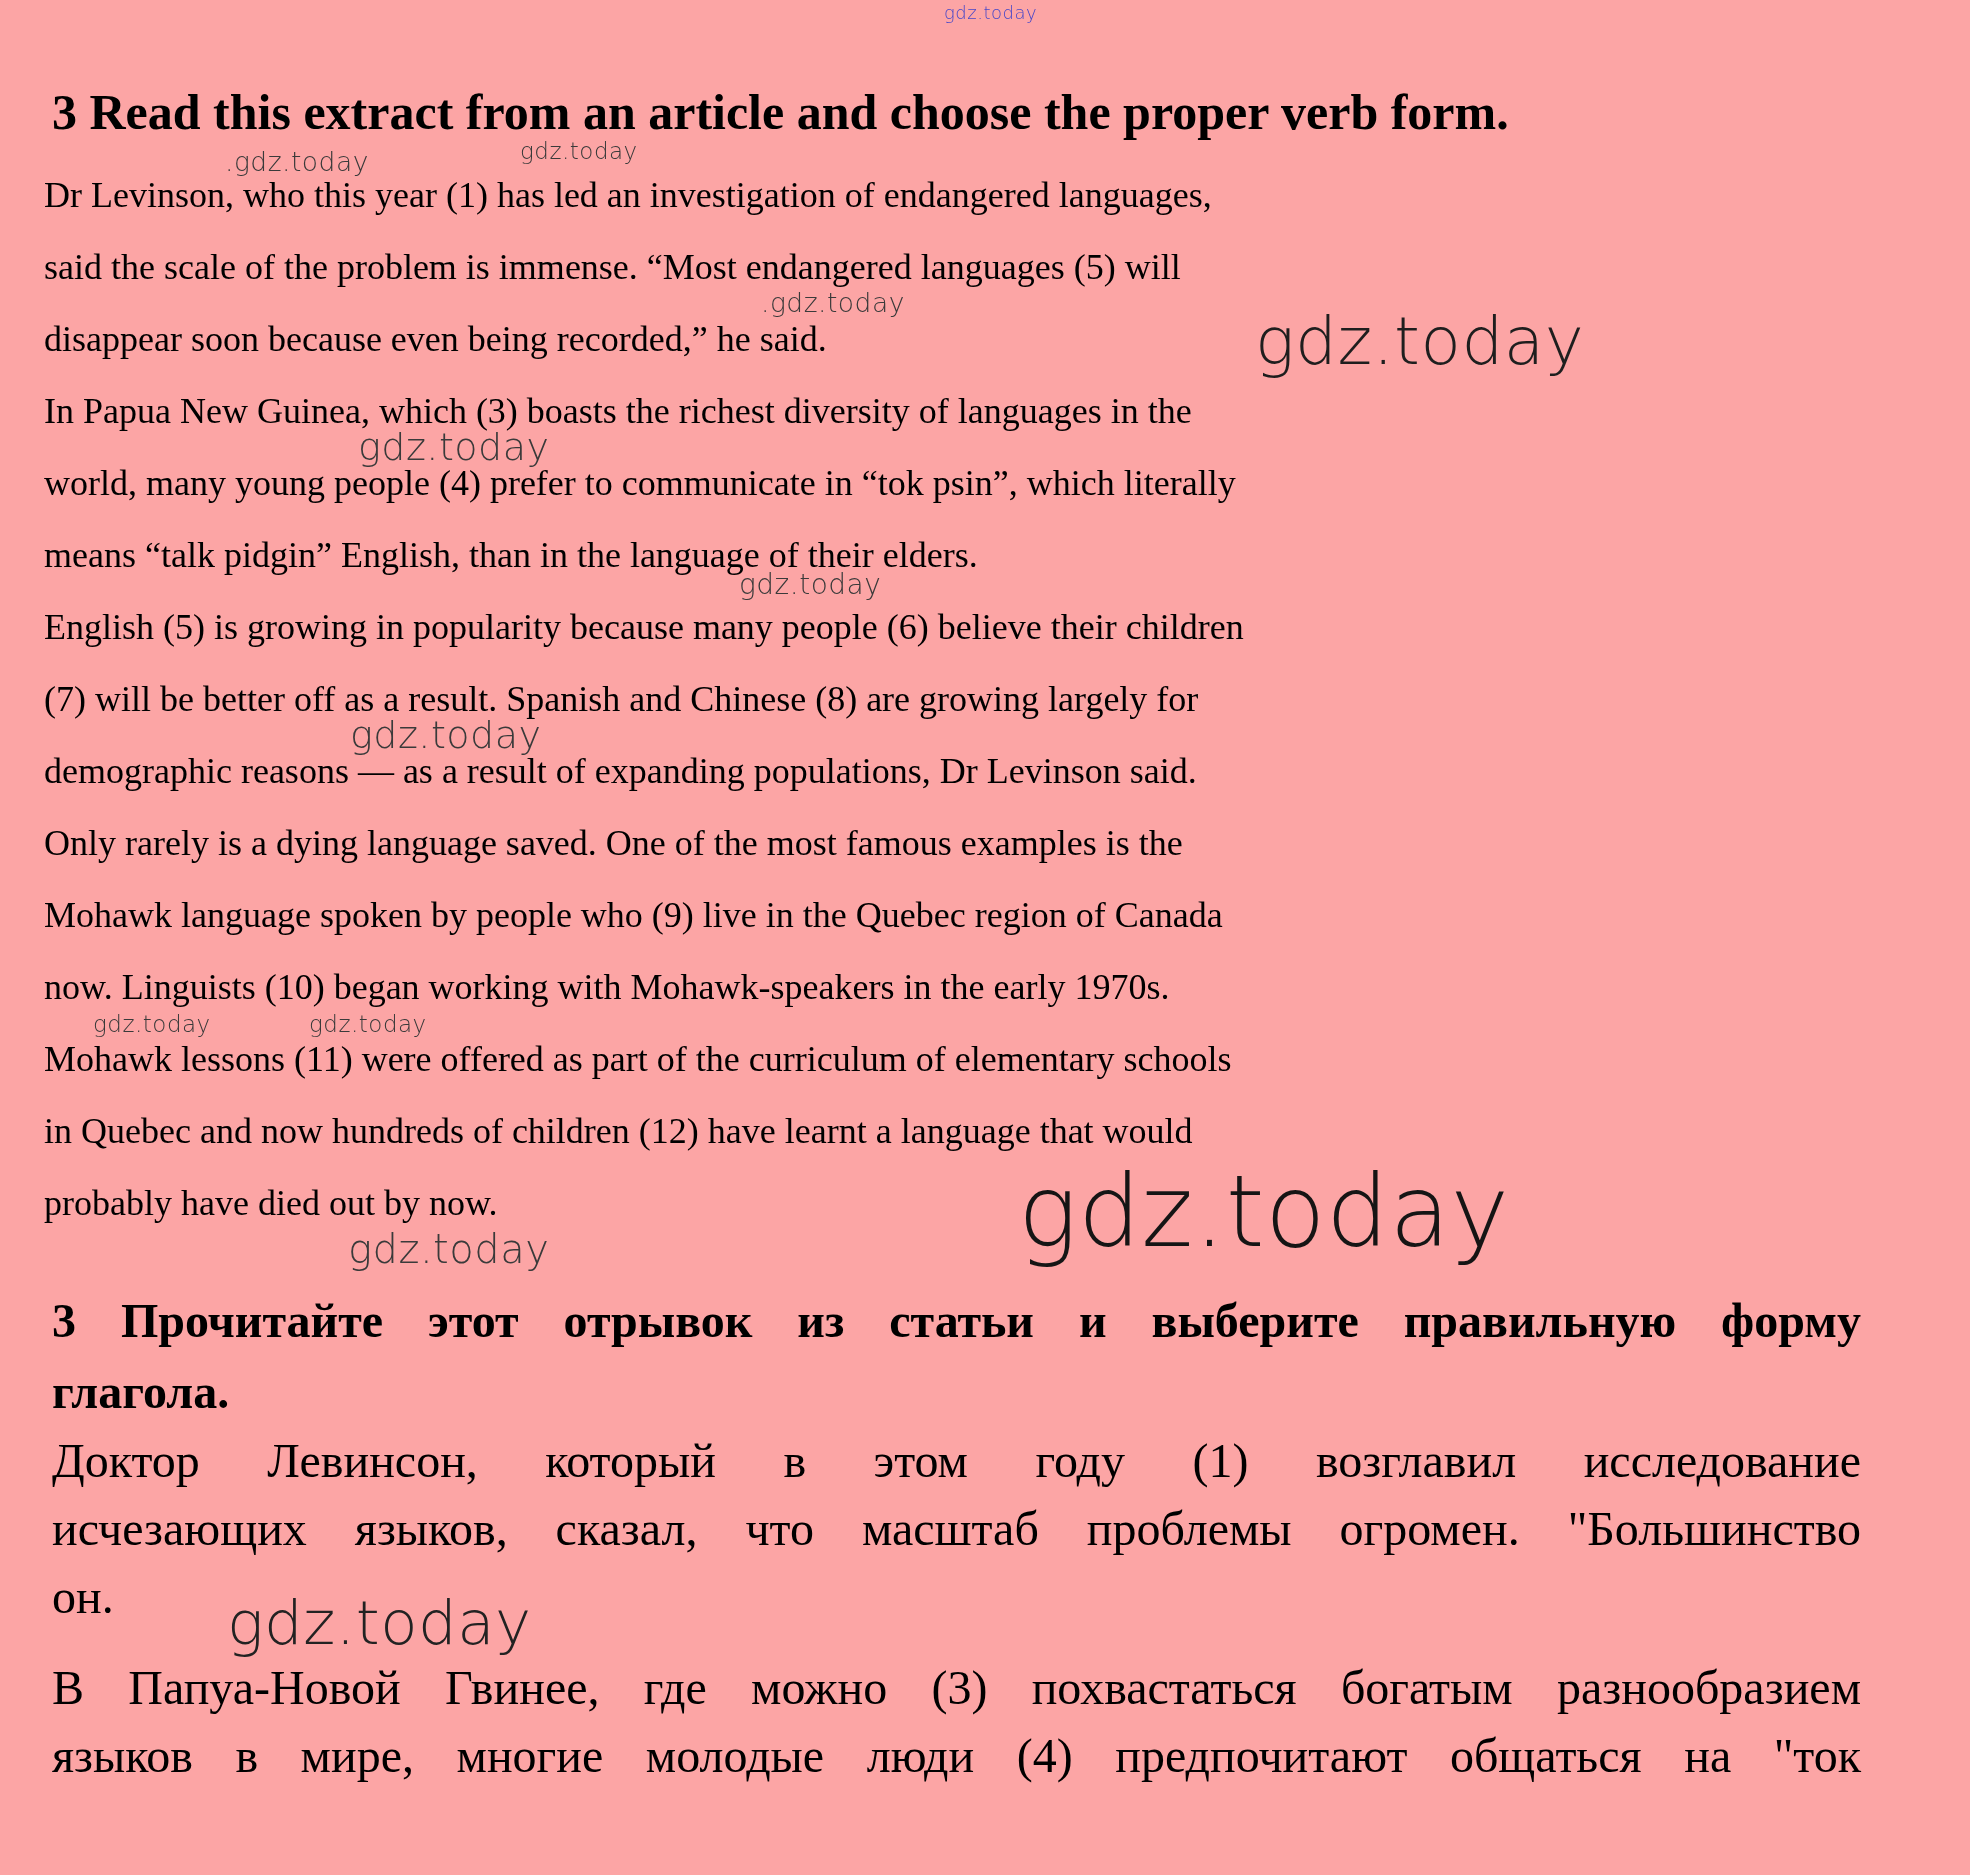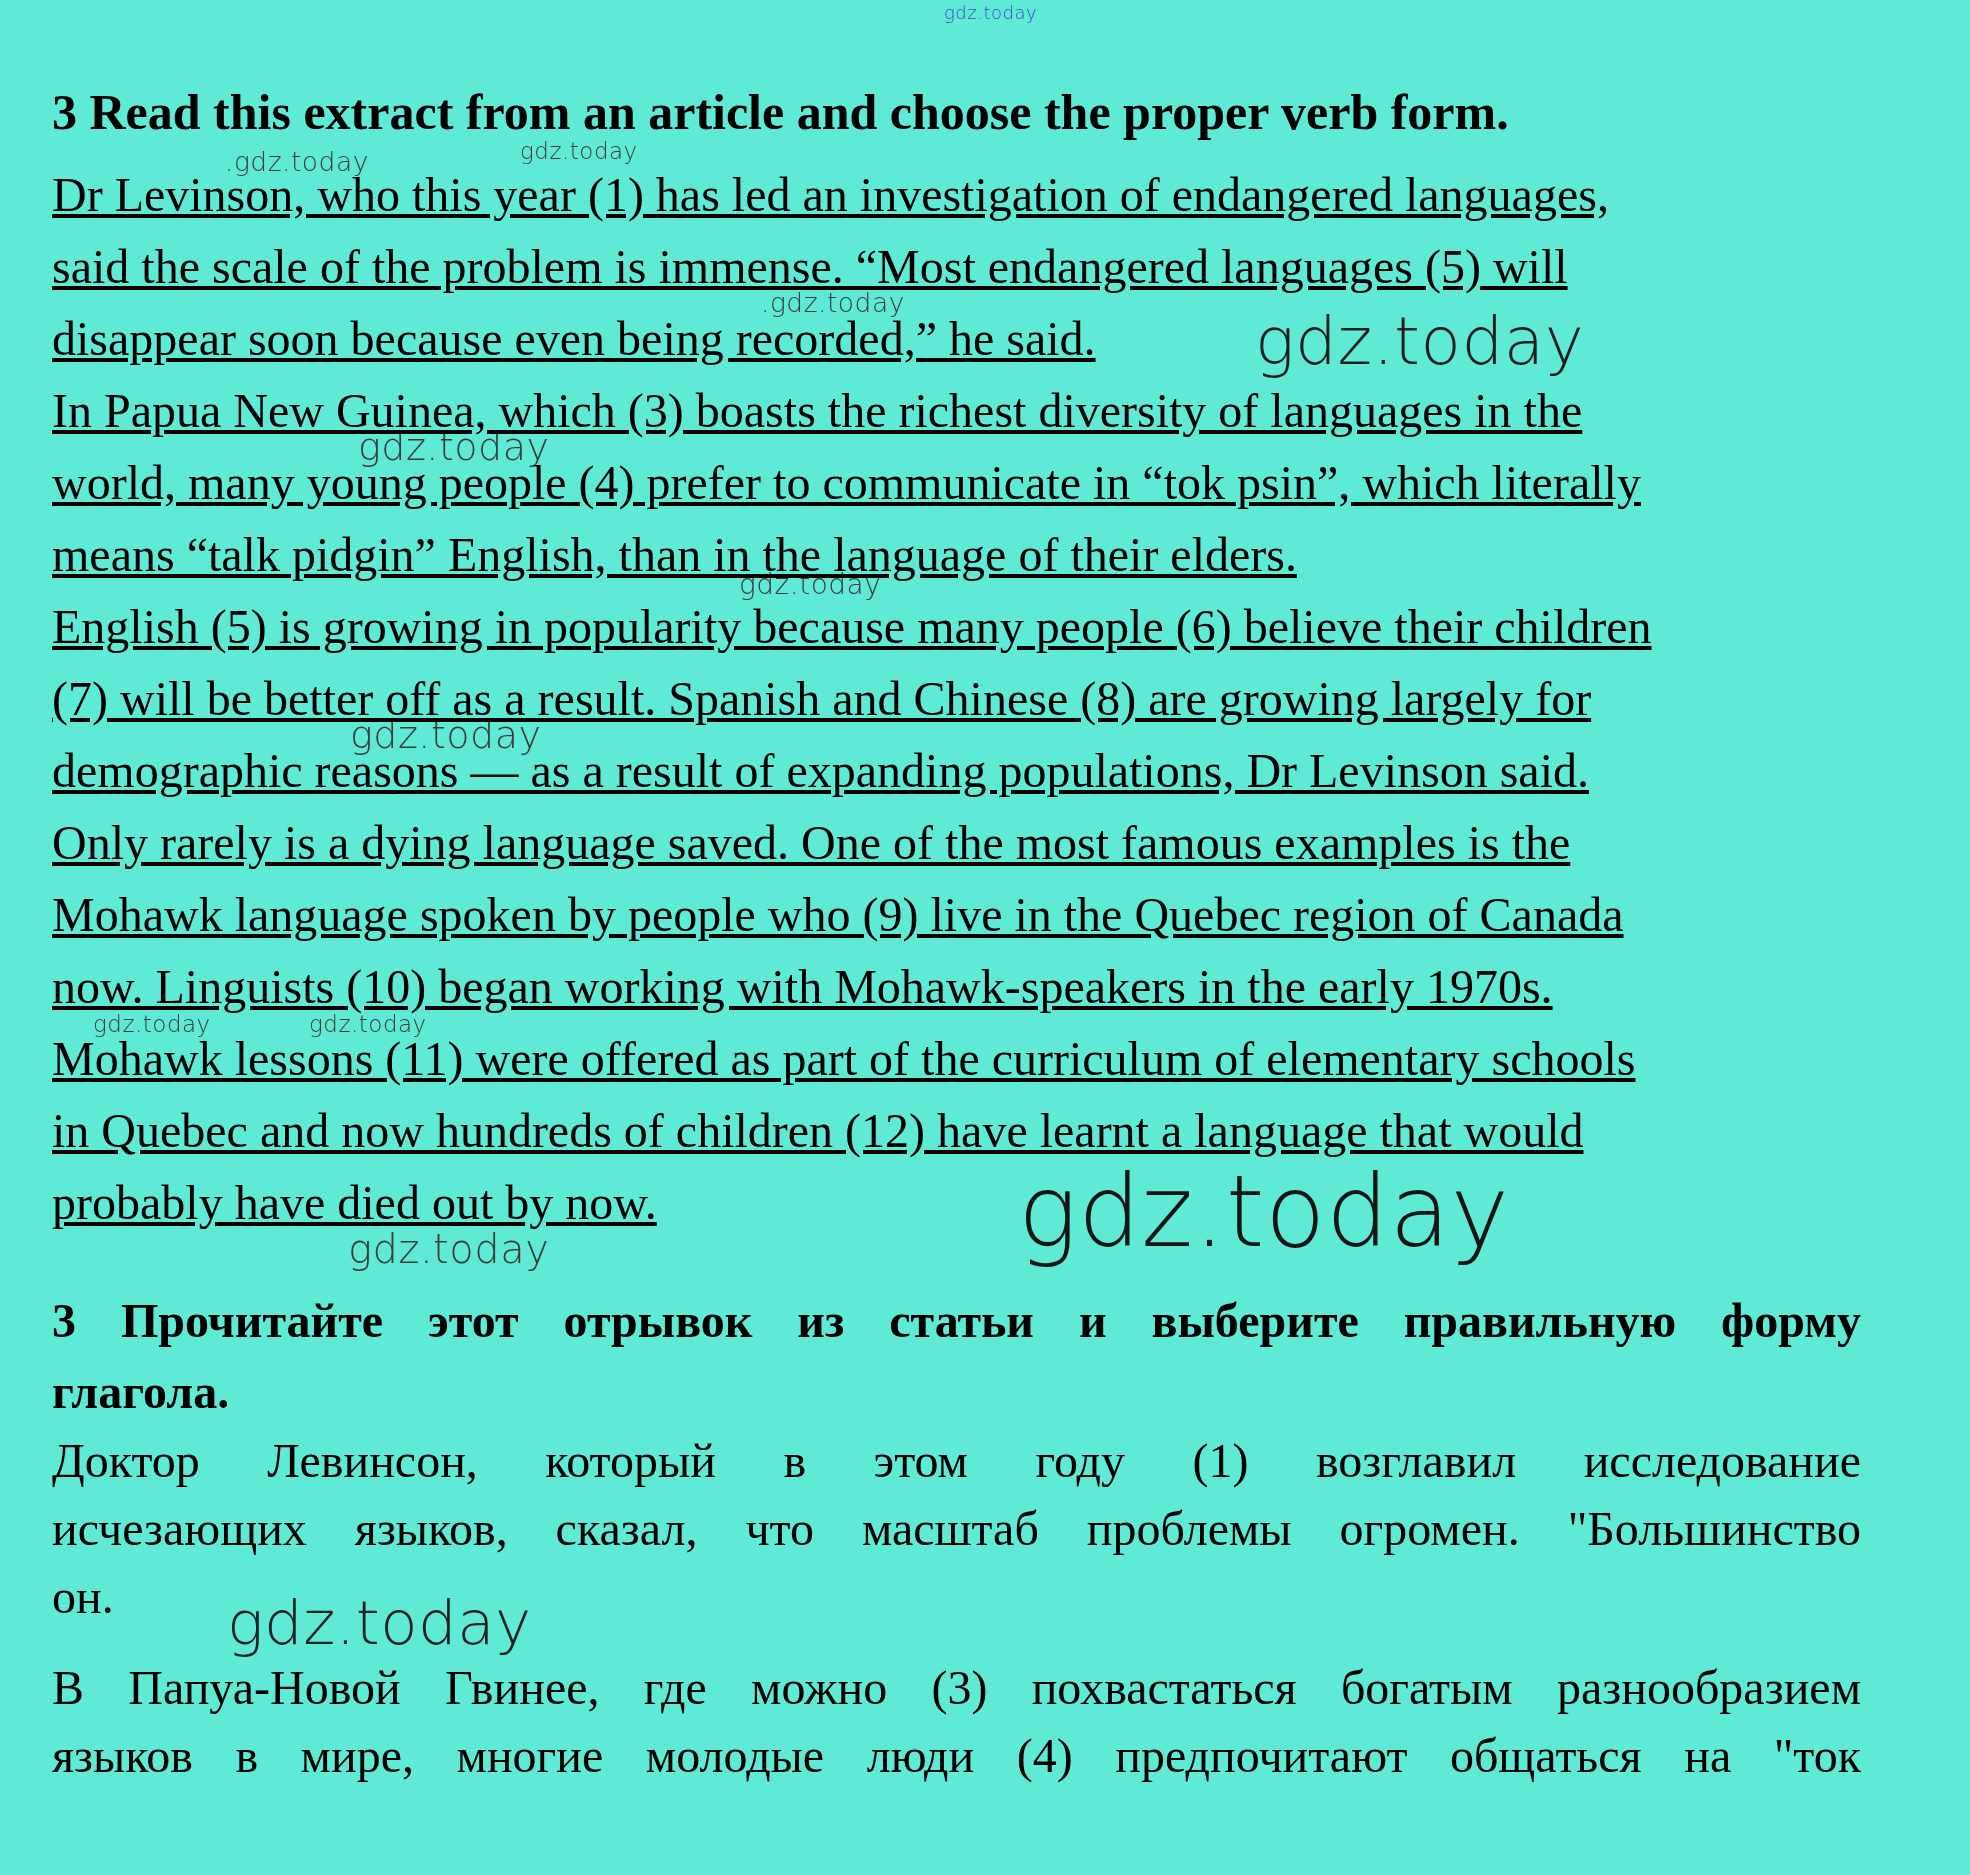--- a/index.html
+++ b/index.html
@@ -1,35 +1,34 @@
 <!DOCTYPE html>
 <html style="font-size:15px"><head>
 <meta charset="utf-8">
 <style>
   html,body{margin:0;padding:0;background:#ffffff;}
   .page{
     position:relative;
     width:1970px;height:1876px;
-    background:#5eead4;
+    background:#fca5a5;
     color:#000000;
     font-family:"Liberation Serif", serif;
     overflow:hidden;
   }
   
   .title{
     position:absolute;left:52px;top:85px;width:1809px;
     margin:0;
     font-size:50px;font-weight:bold;line-height:1.1;
     white-space:nowrap;
   }
   
   .en-body{
-    position:absolute;left:52px;top:159px;width:1809px;
-    font-size:48px;
-    text-decoration:underline;
+    position:absolute;left:44px;top:159px;width:1809px;
+    font-size:36px;
   }
   .en-line{height:72px;line-height:72px;white-space:nowrap;}
   
   .ru-section{
     position:absolute;left:52px;top:1285px;width:1809px;
     font-size:48px;
   }
   .ru-head{
     height:71px;line-height:71px;font-weight:bold;
     text-align:justify;text-align-last:justify;

